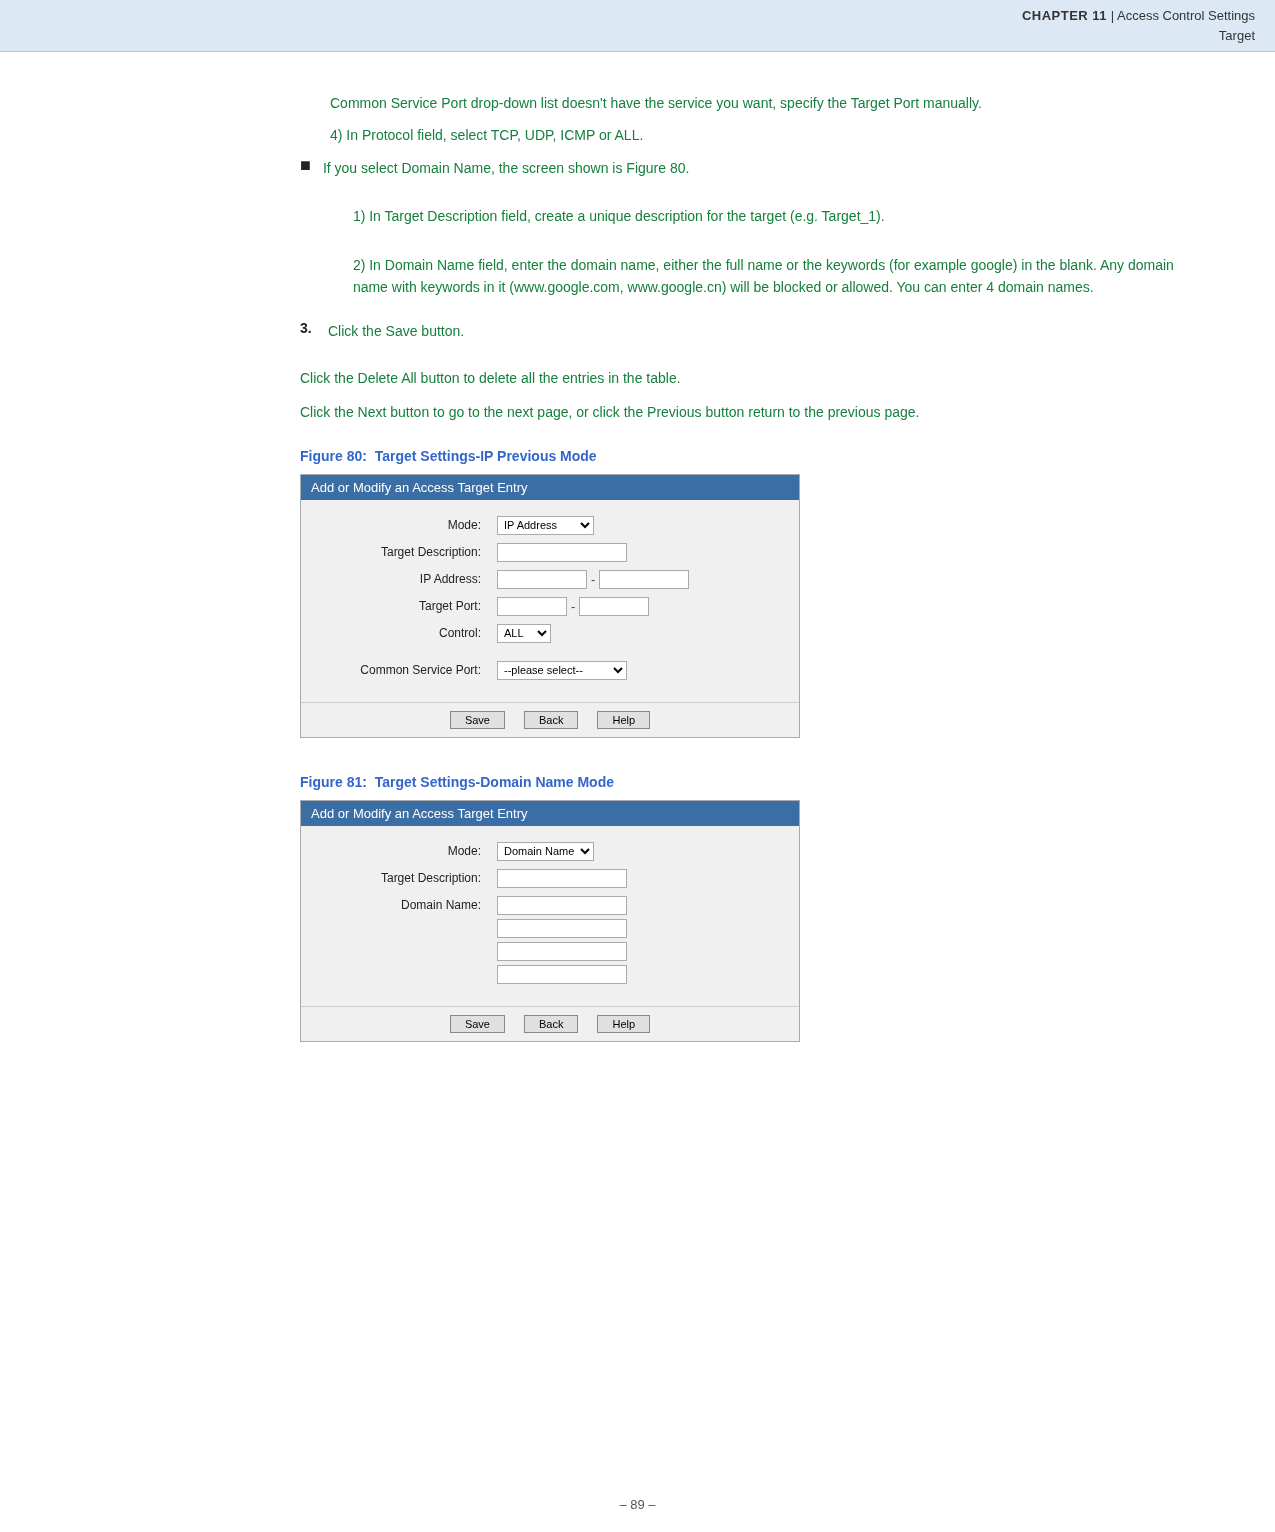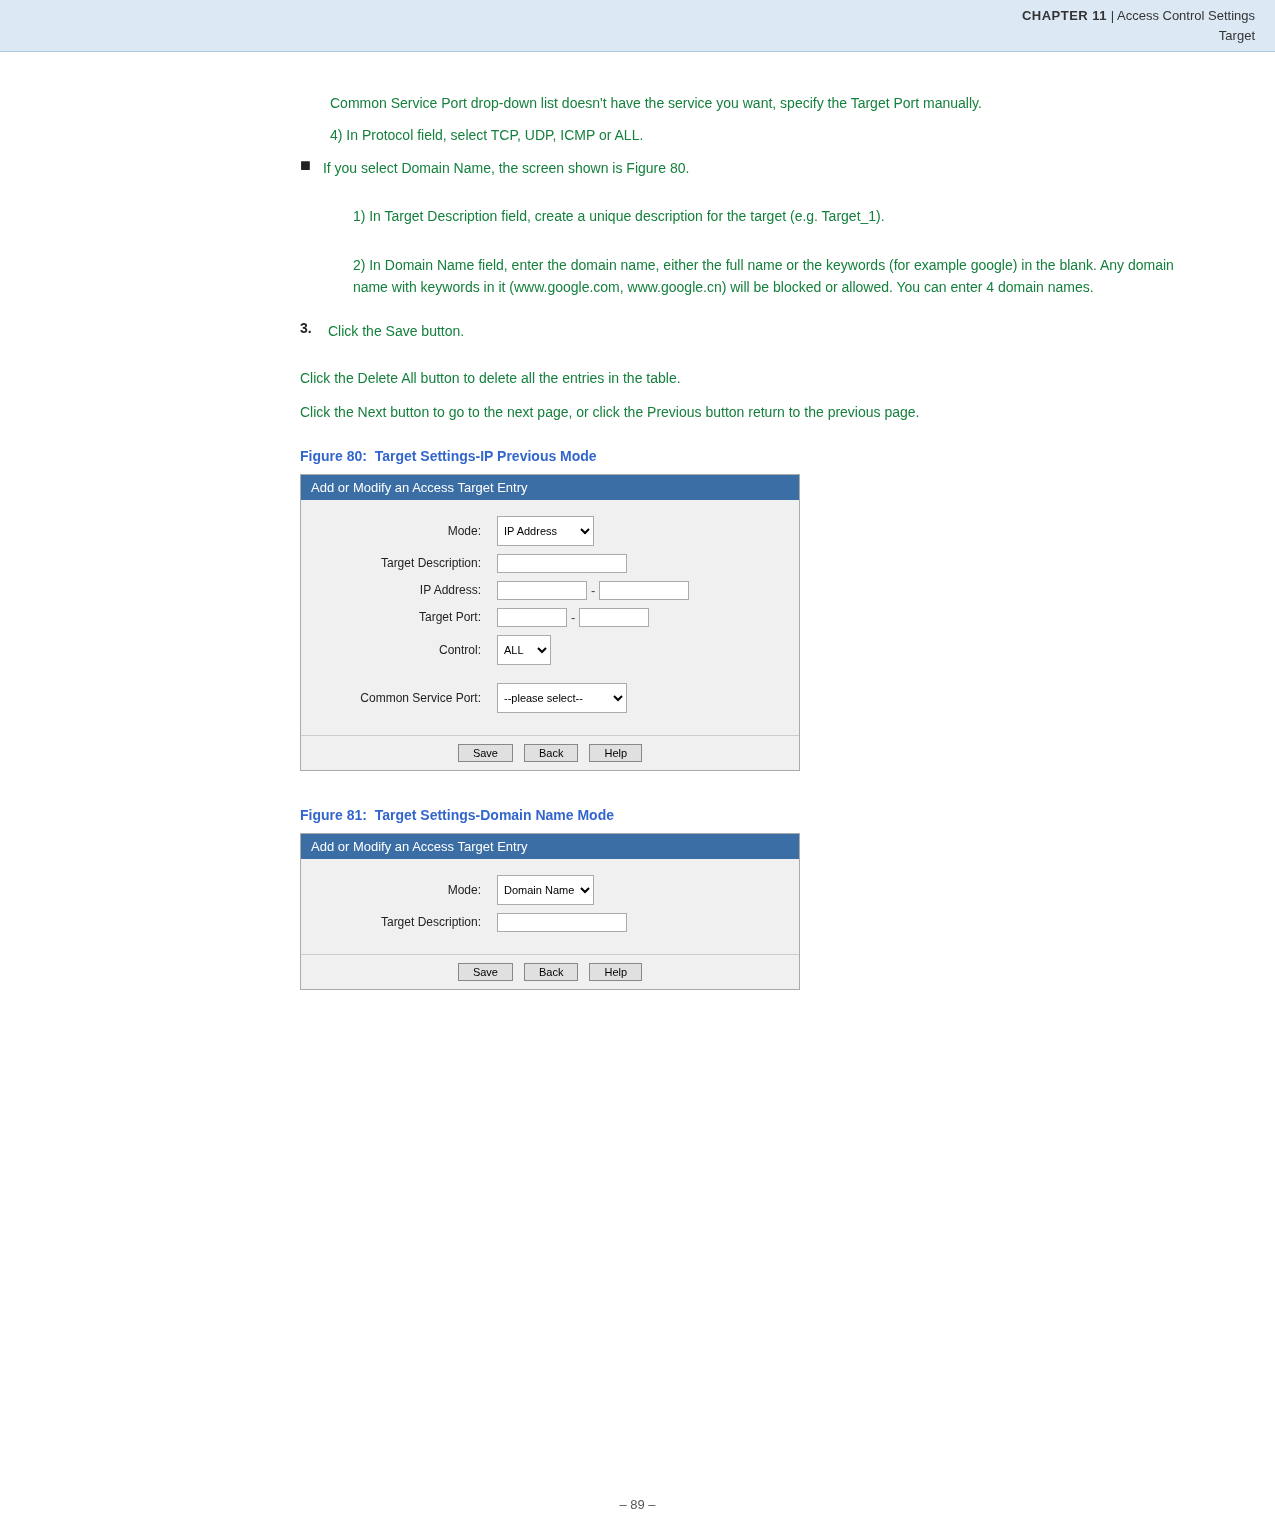--- a/index.html
+++ b/index.html
@@ -121,21 +121,21 @@
       border: 1px solid #aaa;
       background: #fff;
       padding: 1px 3px;
       height: 19px;
     }
     .form-select {
       font-size: 11px;
       border: 1px solid #aaa;
       background: #fff;
       padding: 1px 2px;
-      height: 30px;
+      height: 19px;
     }
     .form-input-medium {
       width: 130px;
     }
     .form-input-small {
       width: 70px;
     }
     .form-input-ip {
       width: 90px;
     }
@@ -155,21 +155,21 @@
     .dash {
       font-size: 13px;
       color: #444;
     }
 
     .figure-footer {
       background: #f0f0f0;
       padding: 8px 10px;
       display: flex;
       justify-content: center;
-      gap: 11px;
+      gap: 19px;
       border-top: 1px solid #ccc;
     }
     .btn {
       font-size: 11px;
       border: 1px solid #888;
       background: #e0e0e0;
       padding: 2px 14px;
       cursor: pointer;
       min-width: 48px;
     }
@@ -304,20 +304,29 @@
           <option>Domain Name</option>
           <option>IP Address</option>
         </select>
       </div>
 
       <div class="form-row">
         <span class="form-label">Target Description:</span>
         <input type="text" class="form-control form-input-medium" style="">
       </div>
 
+      <div class="form-row" style="align-items:flex-start;">
+        <span class="form-label" style="padding-top:2px;">Domain Name:</span>
+        <div class="domain-inputs">
+          <input type="text" class="form-control form-input-domain" style="">
+          <input type="text" class="form-control form-input-domain" style="">
+          <input type="text" class="form-control form-input-domain" style="">
+          <input type="text" class="form-control form-input-domain" style="">
+        </div>
+      </div>
 
     </div>
     <div class="figure-footer">
       <button class="btn">Save</button>
       <button class="btn">Back</button>
       <button class="btn">Help</button>
     </div>
   </div>
 
 </div>

